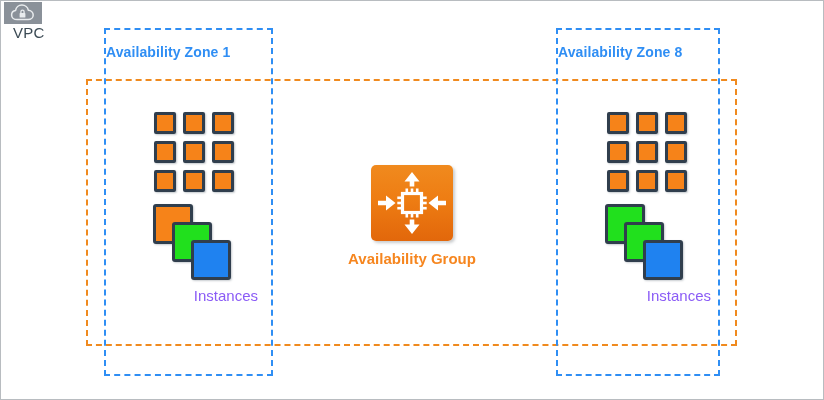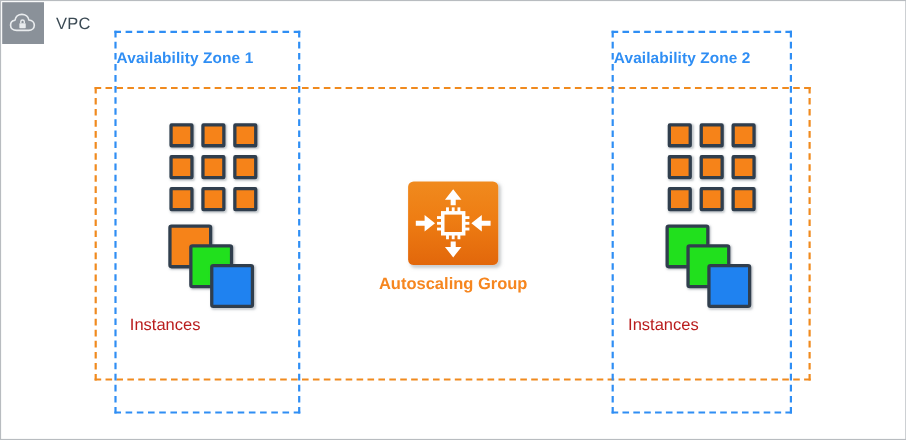--- a/index.html
+++ b/index.html
@@ -19,20 +19,21 @@
   }
 
   
   #vpc-badge {
     position: absolute;
     left: 1px;
     top: 1px;
     display: flex;
     align-items: center;
     height: 38px;
+    flex-direction: column;
   }
   #vpc-icon-box {
     width: 38px;
     height: 38px;
     background: #8a9199;
     display: flex;
     align-items: center;
     justify-content: center;
   }
   #vpc-label {
@@ -100,23 +101,23 @@
     border-radius: 3px;
     box-shadow: 1px 1px 2px rgba(120,130,140,.4);
   }
   .stack-sq.s1 { left: 0px;  top: 0px;  }
   .stack-sq.s2 { left: 19px; top: 18px; }
   .stack-sq.s3 { left: 38px; top: 36px; }
 
   .stack-caption {
     position: absolute;
     width: 140px;
-    text-align: left;
+    text-align: right;
     font-size: 15px;
-    color: #b91c1c;
+    color: #8b5cf6;
   }
 
   
   #asg-wrap {
     position: absolute;
     left: 367px;
     top: 164px;
     width: 88px;
     text-align: center;
   }
@@ -164,21 +165,21 @@
   </div>
 
   <div class="stack" style="left:152px; top:203px;">
     <div class="stack-sq s1" style="background:#f68319;"></div>
     <div class="stack-sq s2" style="background:#21e01d;"></div>
     <div class="stack-sq s3" style="background:#1f82f0;"></div>
   </div>
   <div class="stack-caption" style="left:117px; top:286px;">Instances</div>
 
   <div class="az-box" style="left:555px; top:27px; width:164px; height:348px;">
-    <div class="az-title">Availability Zone 2</div>
+    <div class="az-title">Availability Zone 8</div>
   </div>
 
   <div class="grid9" style="left:606px; top:111px;">
     <div class="grid-cell"></div>
     <div class="grid-cell"></div>
     <div class="grid-cell"></div>
     <div class="grid-cell"></div>
     <div class="grid-cell"></div>
     <div class="grid-cell"></div>
     <div class="grid-cell"></div>
@@ -219,21 +220,21 @@
           <path d="M41 7 L48.5 16.5 L43.3 16.5 L43.3 21.5 L38.7 21.5 L38.7 16.5 L33.5 16.5 Z"></path>
 
           <path d="M41 69 L33.5 59.5 L38.7 59.5 L38.7 54.5 L43.3 54.5 L43.3 59.5 L48.5 59.5 Z"></path>
 
           <path d="M24.5 38 L15 30.5 L15 35.7 L7 35.7 L7 40.3 L15 40.3 L15 45.5 Z"></path>
 
           <path d="M57.5 38 L67 30.5 L67 35.7 L75 35.7 L75 40.3 L67 40.3 L67 45.5 Z"></path>
         </g>
       </svg>
     </div>
-    <div id="asg-caption">Autoscaling Group</div>
+    <div id="asg-caption">Availability Group</div>
   </div>
 
   <div id="vpc-badge">
     <div id="vpc-icon-box">
       <svg width="26" height="22" viewBox="0 0 26 22" xmlns="http://www.w3.org/2000/svg">
         <path d="M7.2 17.6 C3.6 17.6 1.6 15.4 1.6 12.9 C1.6 10.6 3.3 8.7 5.6 8.4
                  C6.0 5.3 8.6 3.0 11.9 3.0 C15.1 3.0 17.8 5.2 18.3 8.2
                  C21.0 8.4 23.2 10.4 23.2 13.0 C23.2 15.6 21.0 17.6 18.1 17.6 Z" fill="none" stroke="#e9ecee" stroke-width="1.5" stroke-linejoin="round"></path>
         <rect x="9.6" y="11.1" width="5.8" height="4.5" rx="0.6" fill="#e9ecee"></rect>
         <path d="M10.9 11.1 L10.9 9.8 A1.6 1.6 0 0 1 14.1 9.8 L14.1 11.1" fill="none" stroke="#e9ecee" stroke-width="1.3"></path>

